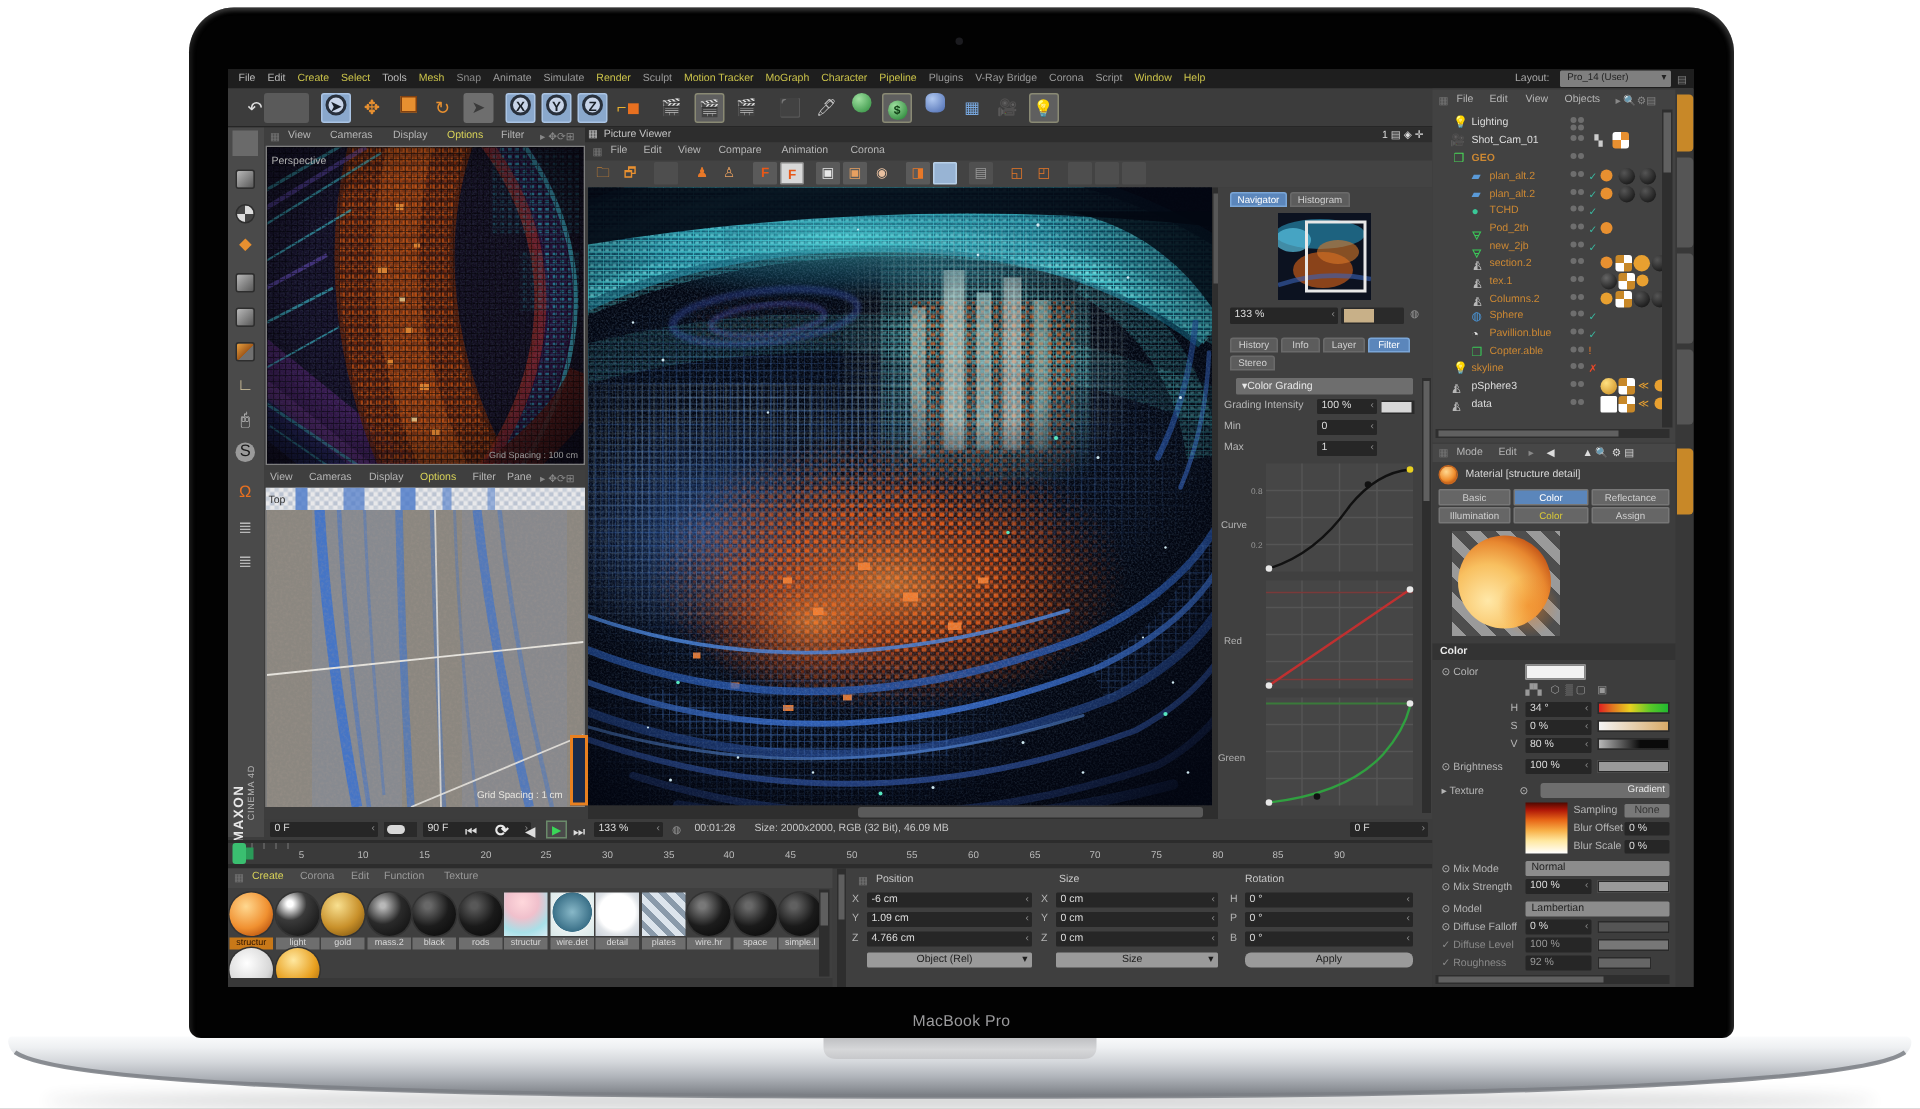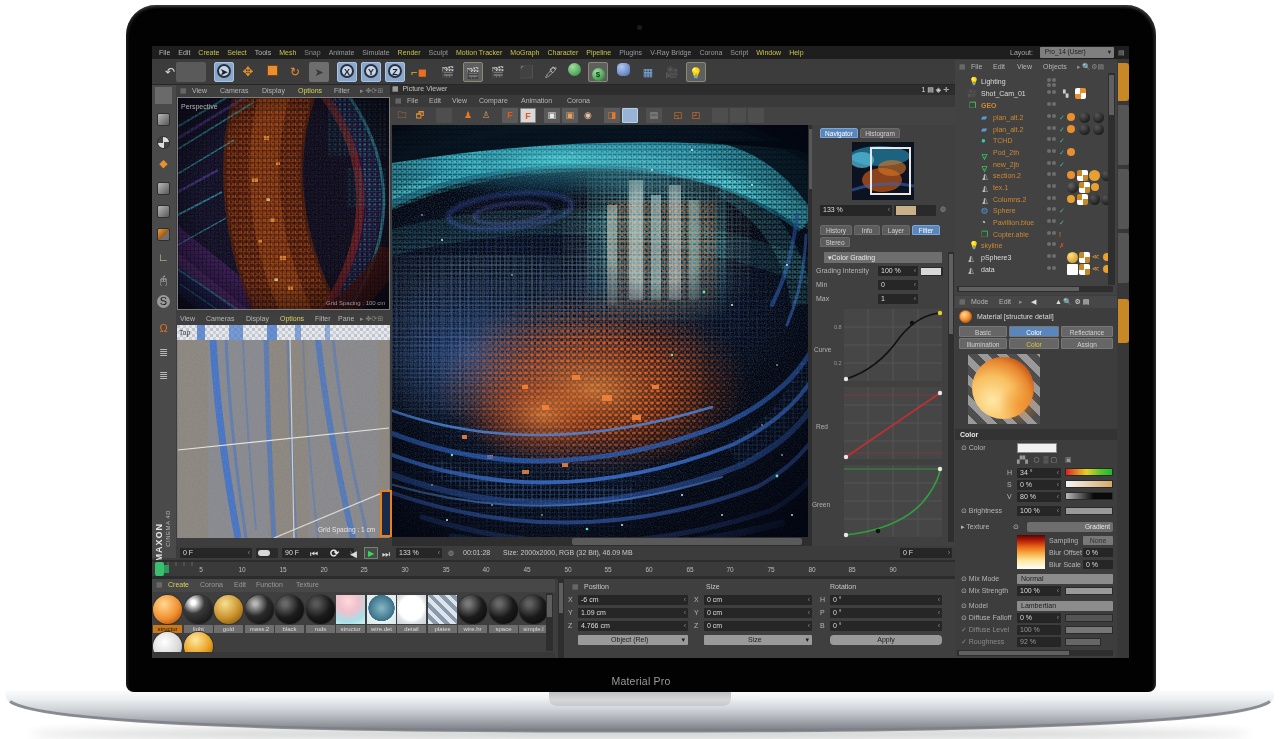--- a/index.html
+++ b/index.html
@@ -114,21 +114,21 @@
       </linearGradient>
     </defs>
     <ellipse cx="640" cy="51" rx="610" ry="6" fill="#303438" opacity="0.22" filter="blur(5px)"></ellipse>
     <path d="M 8 8 L 1270 8 C 1276 8 1275 15 1271 19 C 1252 33 1140 43 900 47 C 770 49 510 49 380 47 C 140 43 28 33 9 19 C 5 15 4 8 8 8 Z" fill="url(#hull)"></path>
     <path d="M 10 18.5 C 30 32.5 141 42.5 381 46.5 C 511 48.5 769 48.5 899 46.5 C 1139 42.5 1251 32.5 1270 18.5" stroke="#7b7f85" stroke-width="3" fill="none" opacity="0.85"></path>
     <path d="M 549 7 L 731 7 L 731 15 Q 731 23 722 23 L 558 23 Q 549 23 549 15 Z" fill="url(#notch)"></path>
   </svg>
 
   <div class="abs" id="lid"></div>
   <div class="abs" id="cam"></div>
-  <div class="abs" id="mbp">Material Pro</div>
+  <div class="abs" id="mbp">MacBook Pro</div>
 
   <div class="abs" id="screen">
     <div class="abs" id="menubar">
       <span>File</span>
         <span>Edit</span>
         <span class="my">Create</span>
         <span class="my">Select</span>
         <span>Tools</span>
         <span class="my">Mesh</span>
         <span style="color:#8a8a8a">Snap</span>

